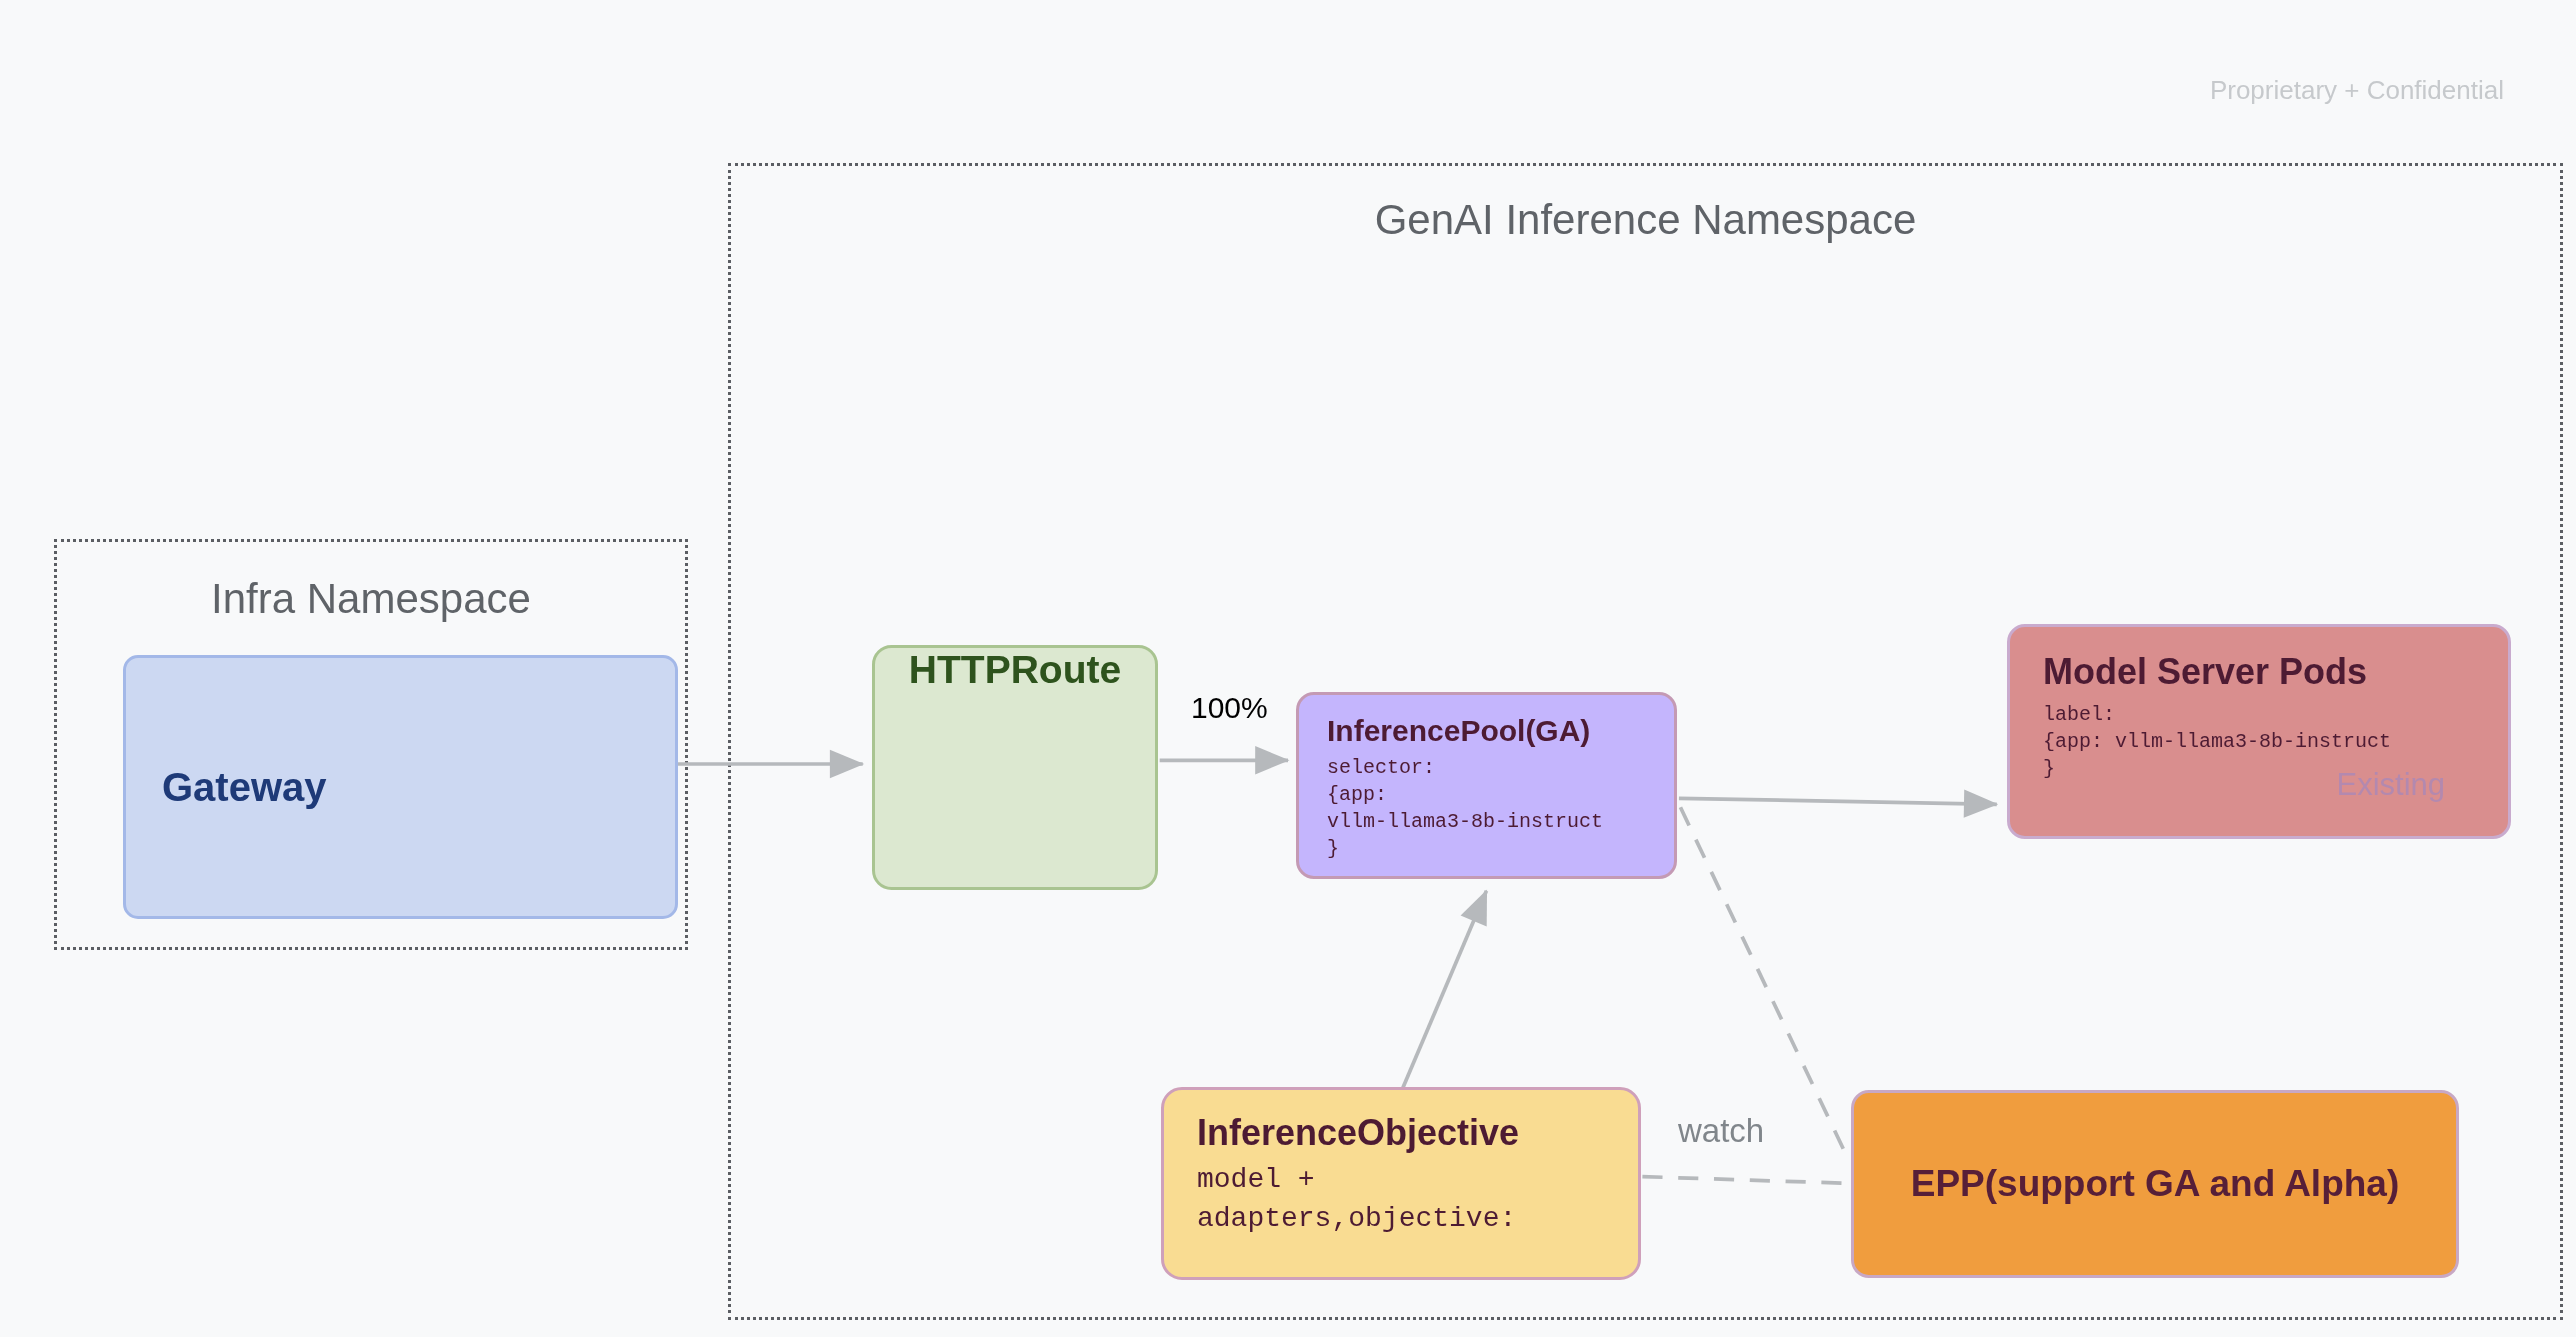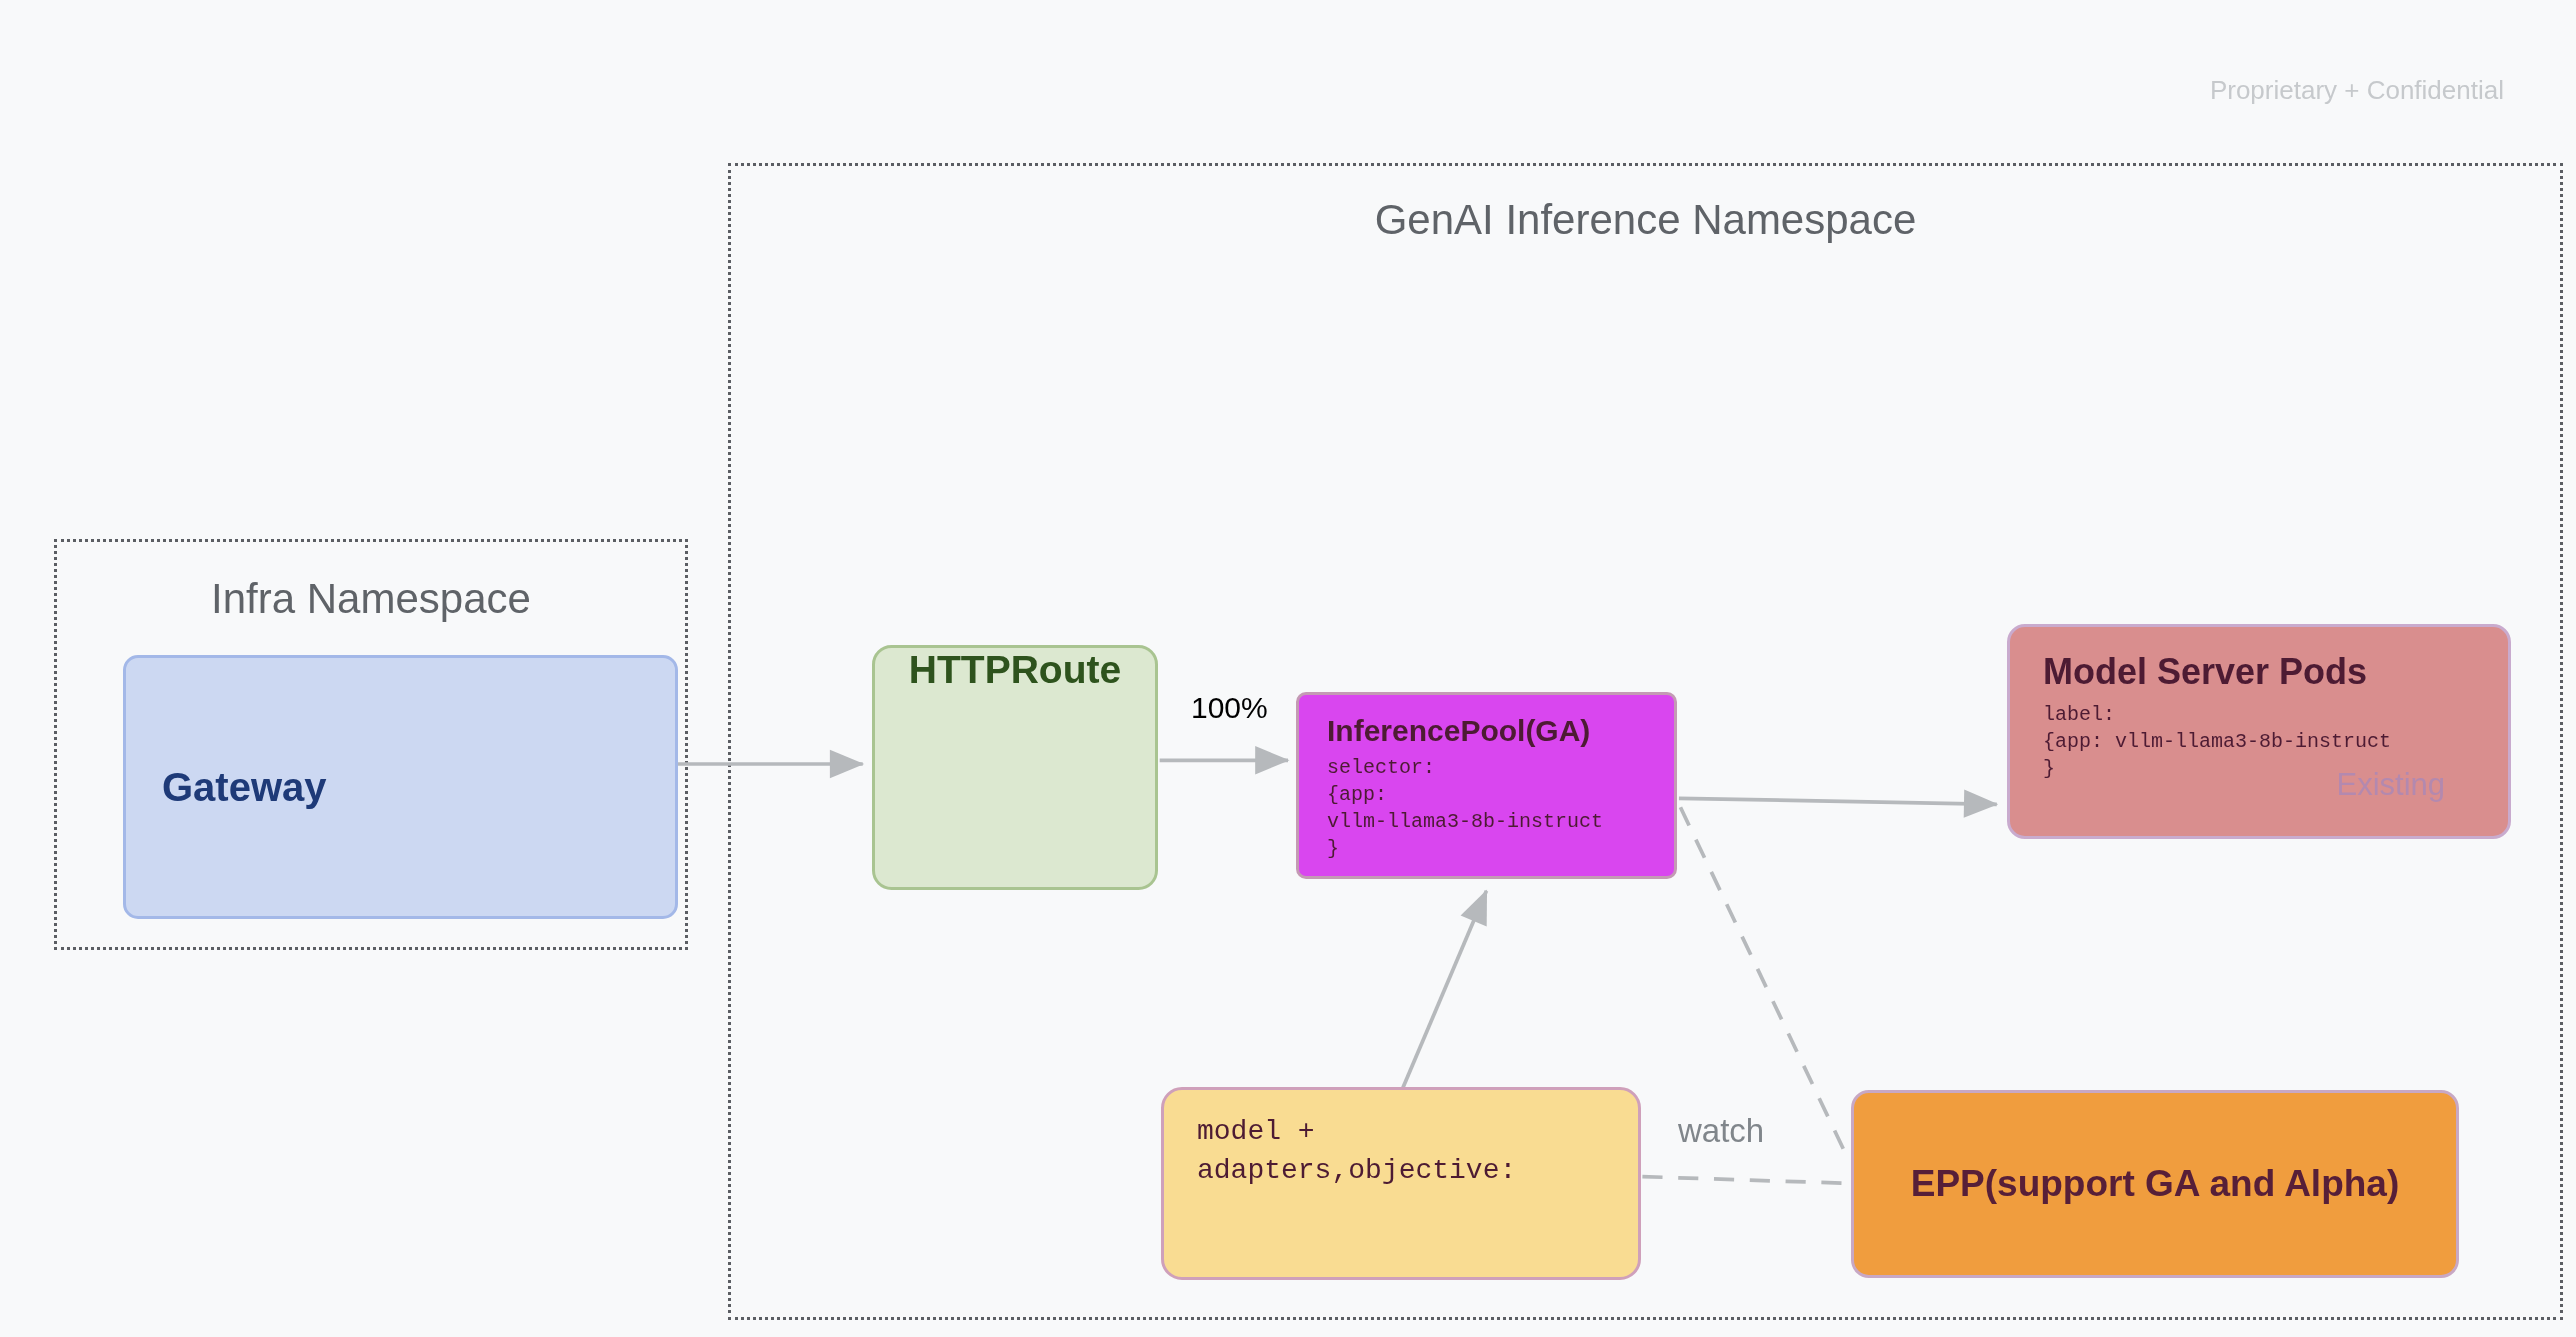--- a/index.html
+++ b/index.html
@@ -29,22 +29,22 @@
     display:flex;align-items:center;padding-left:36px;
     font-size:40px;font-weight:bold;color:#1e3a78;
   }
   #httproute{
     left:872px;top:645px;width:286px;height:245px;border-radius:19.4px;
     background:#dce8d0;border:3px solid #a9c491;
     display:flex;align-items:flex-start;justify-content:center;
     font-size:39px;font-weight:bold;color:#2e531d;
   }
   #inference-pool{
-    left:1296px;top:692px;width:381px;height:187px;border-radius:10px;
-    background:#d946ef;border:3px solid #c49ab4;
+    left:1296px;top:692px;width:381px;height:187px;border-radius:18px;
+    background:#c4b5fd;border:3px solid #c49ab4;
     color:#4d1b33;padding:16.4px 28px;
   }
   #inference-pool .node-title{font-size:30px;font-weight:bold;margin:3px 0 6px}
   .code{font-family:"Liberation Mono", monospace;font-size:20px;line-height:27px;color:#4d1b33}
   #model-server-pods{
     left:2007px;top:624px;width:504px;height:215px;border-radius:18px;
     background:#d98e8e;border:3.7px solid #c9abce;
     color:#4d1b33;padding:24px 33px;
   }
   #model-server-pods .node-title{font-size:36px;font-weight:bold;margin:0 0 7.5px}
@@ -123,20 +123,21 @@
   <div class="node-title">Model Server Pods</div>
   <div class="code">
     <div>label:</div>
     <div>{app: vllm-llama3-8b-instruct</div>
     <div>}</div>
   </div>
   <div id="existing-badge">Existing</div>
 </div>
 
 <div class="node" id="inference-objective">
+  <div class="node-title">InferenceObjective</div>
   <div class="code">
     <div>model +</div>
     <div>adapters,objective:</div>
   </div>
 </div>
 
 <div class="node" id="epp">
   <span>EPP(support GA and Alpha)</span>
 </div>
 

